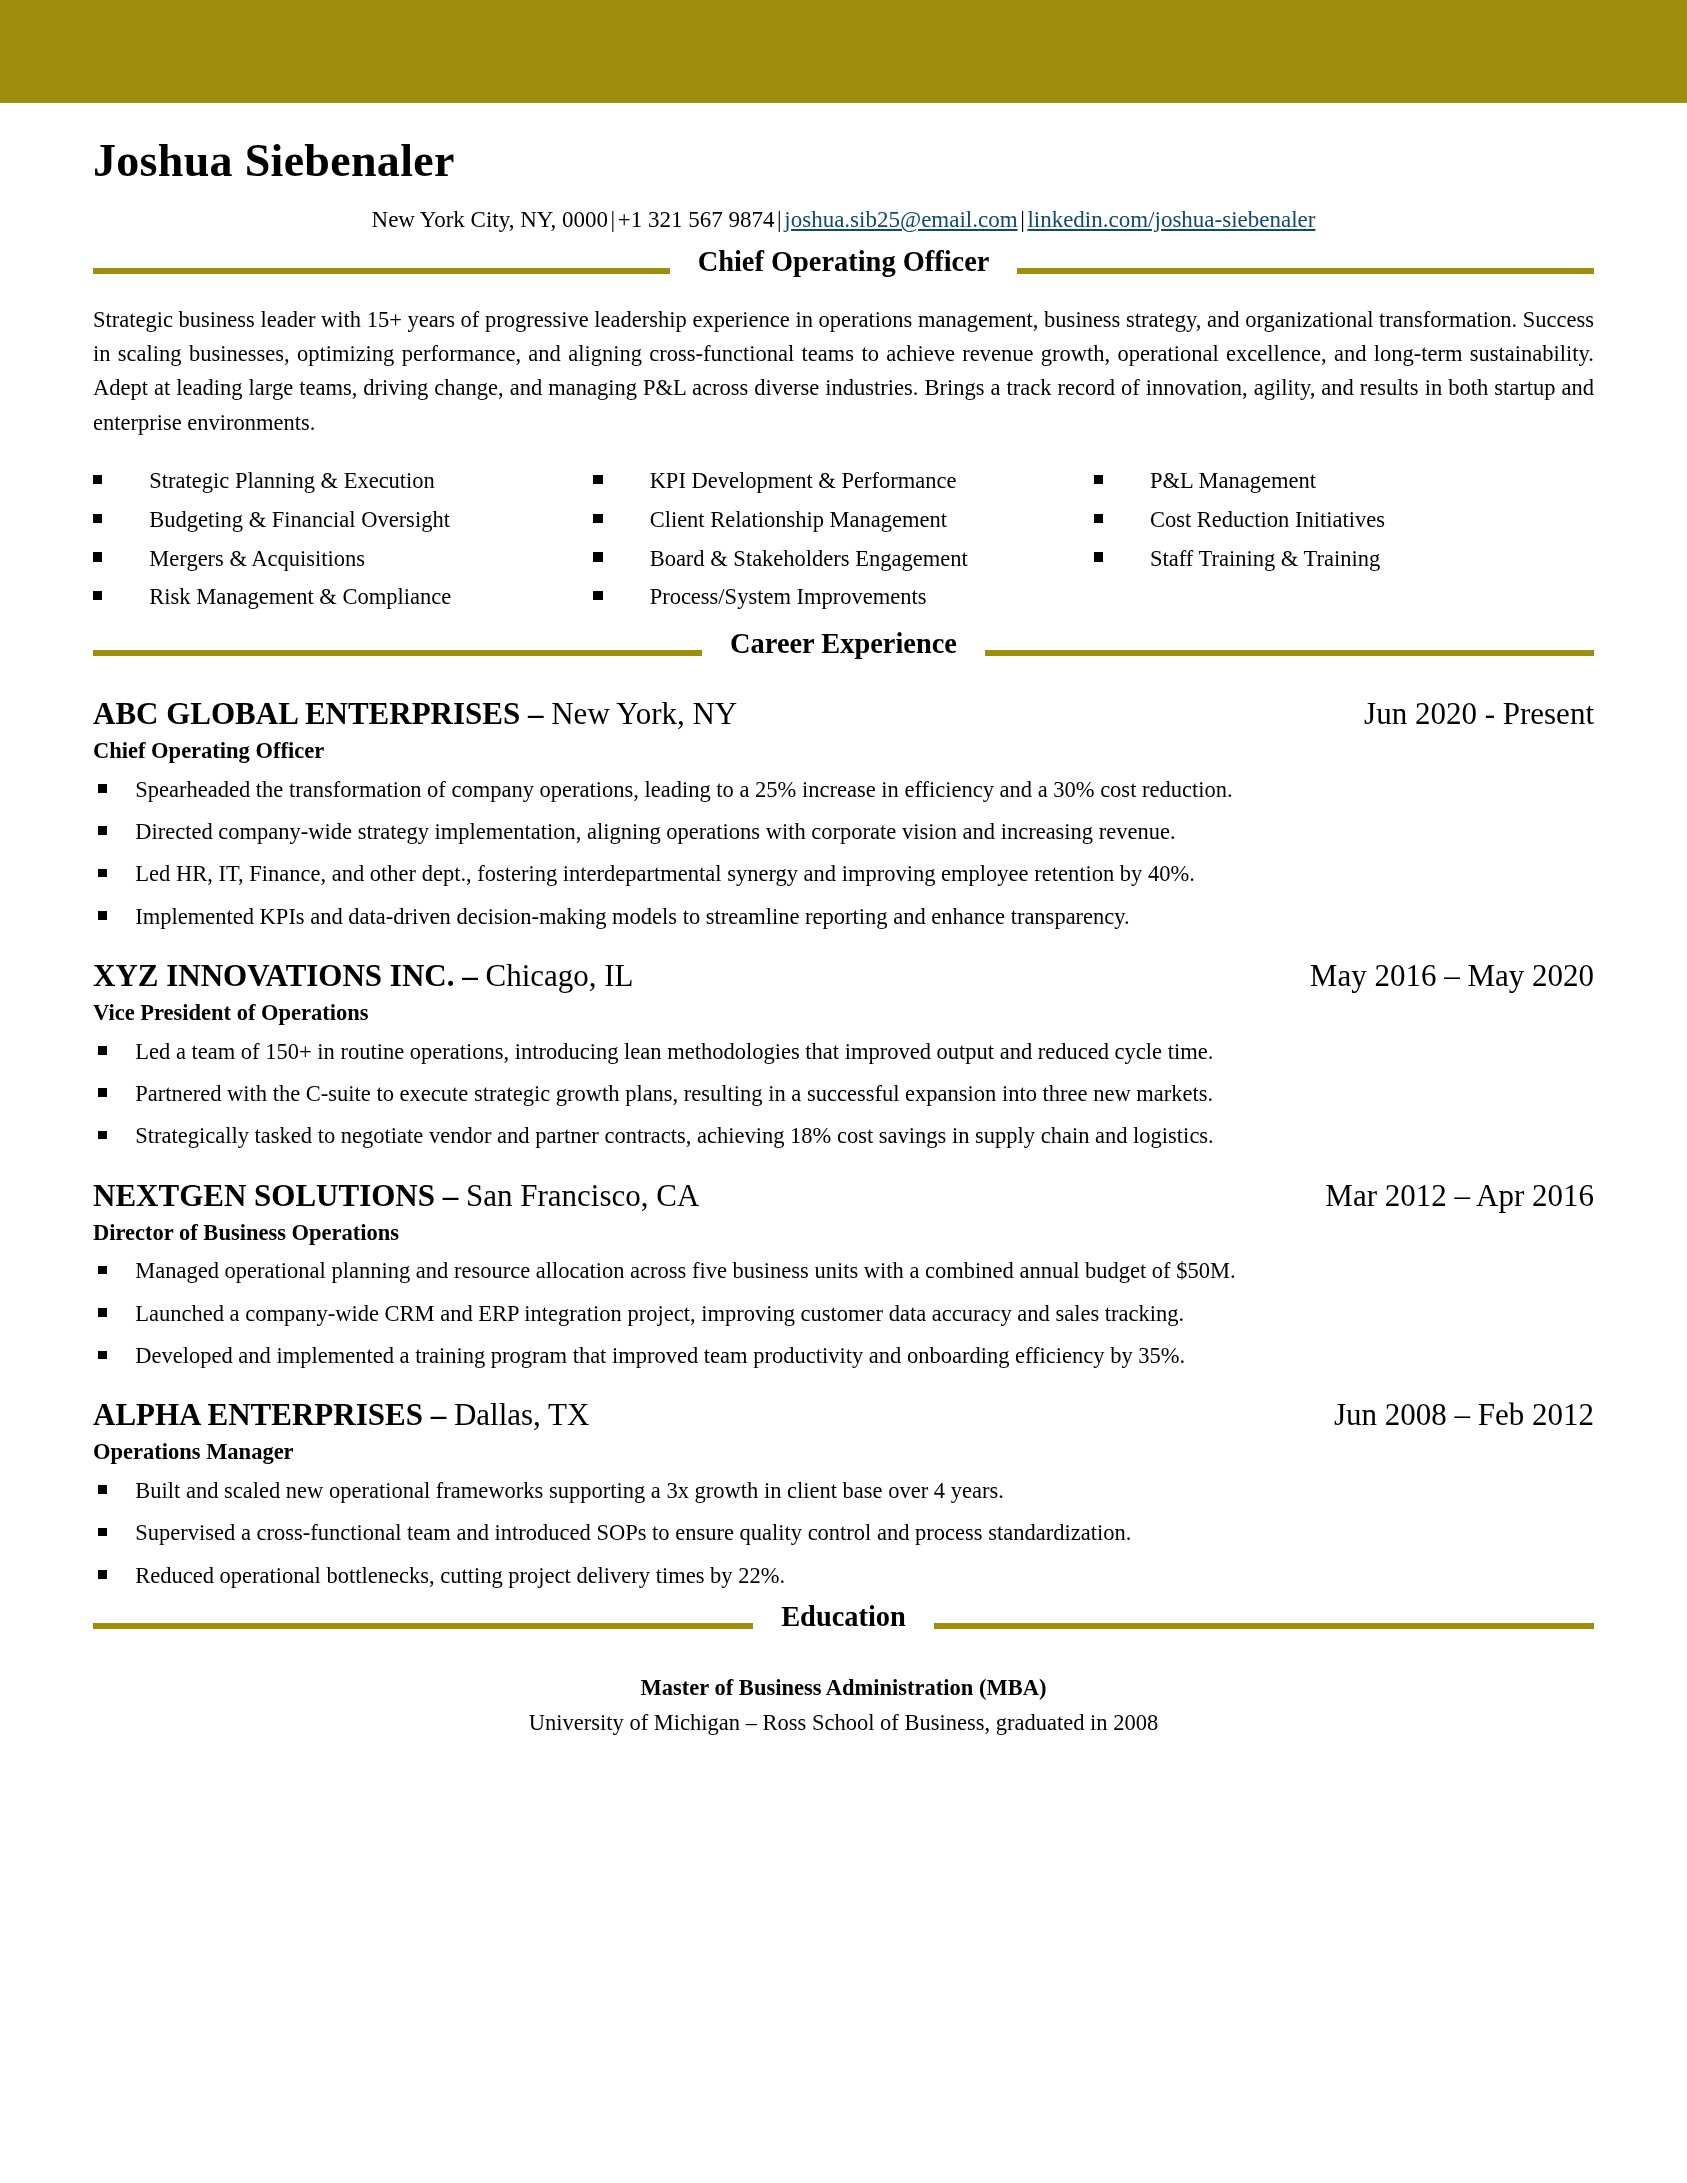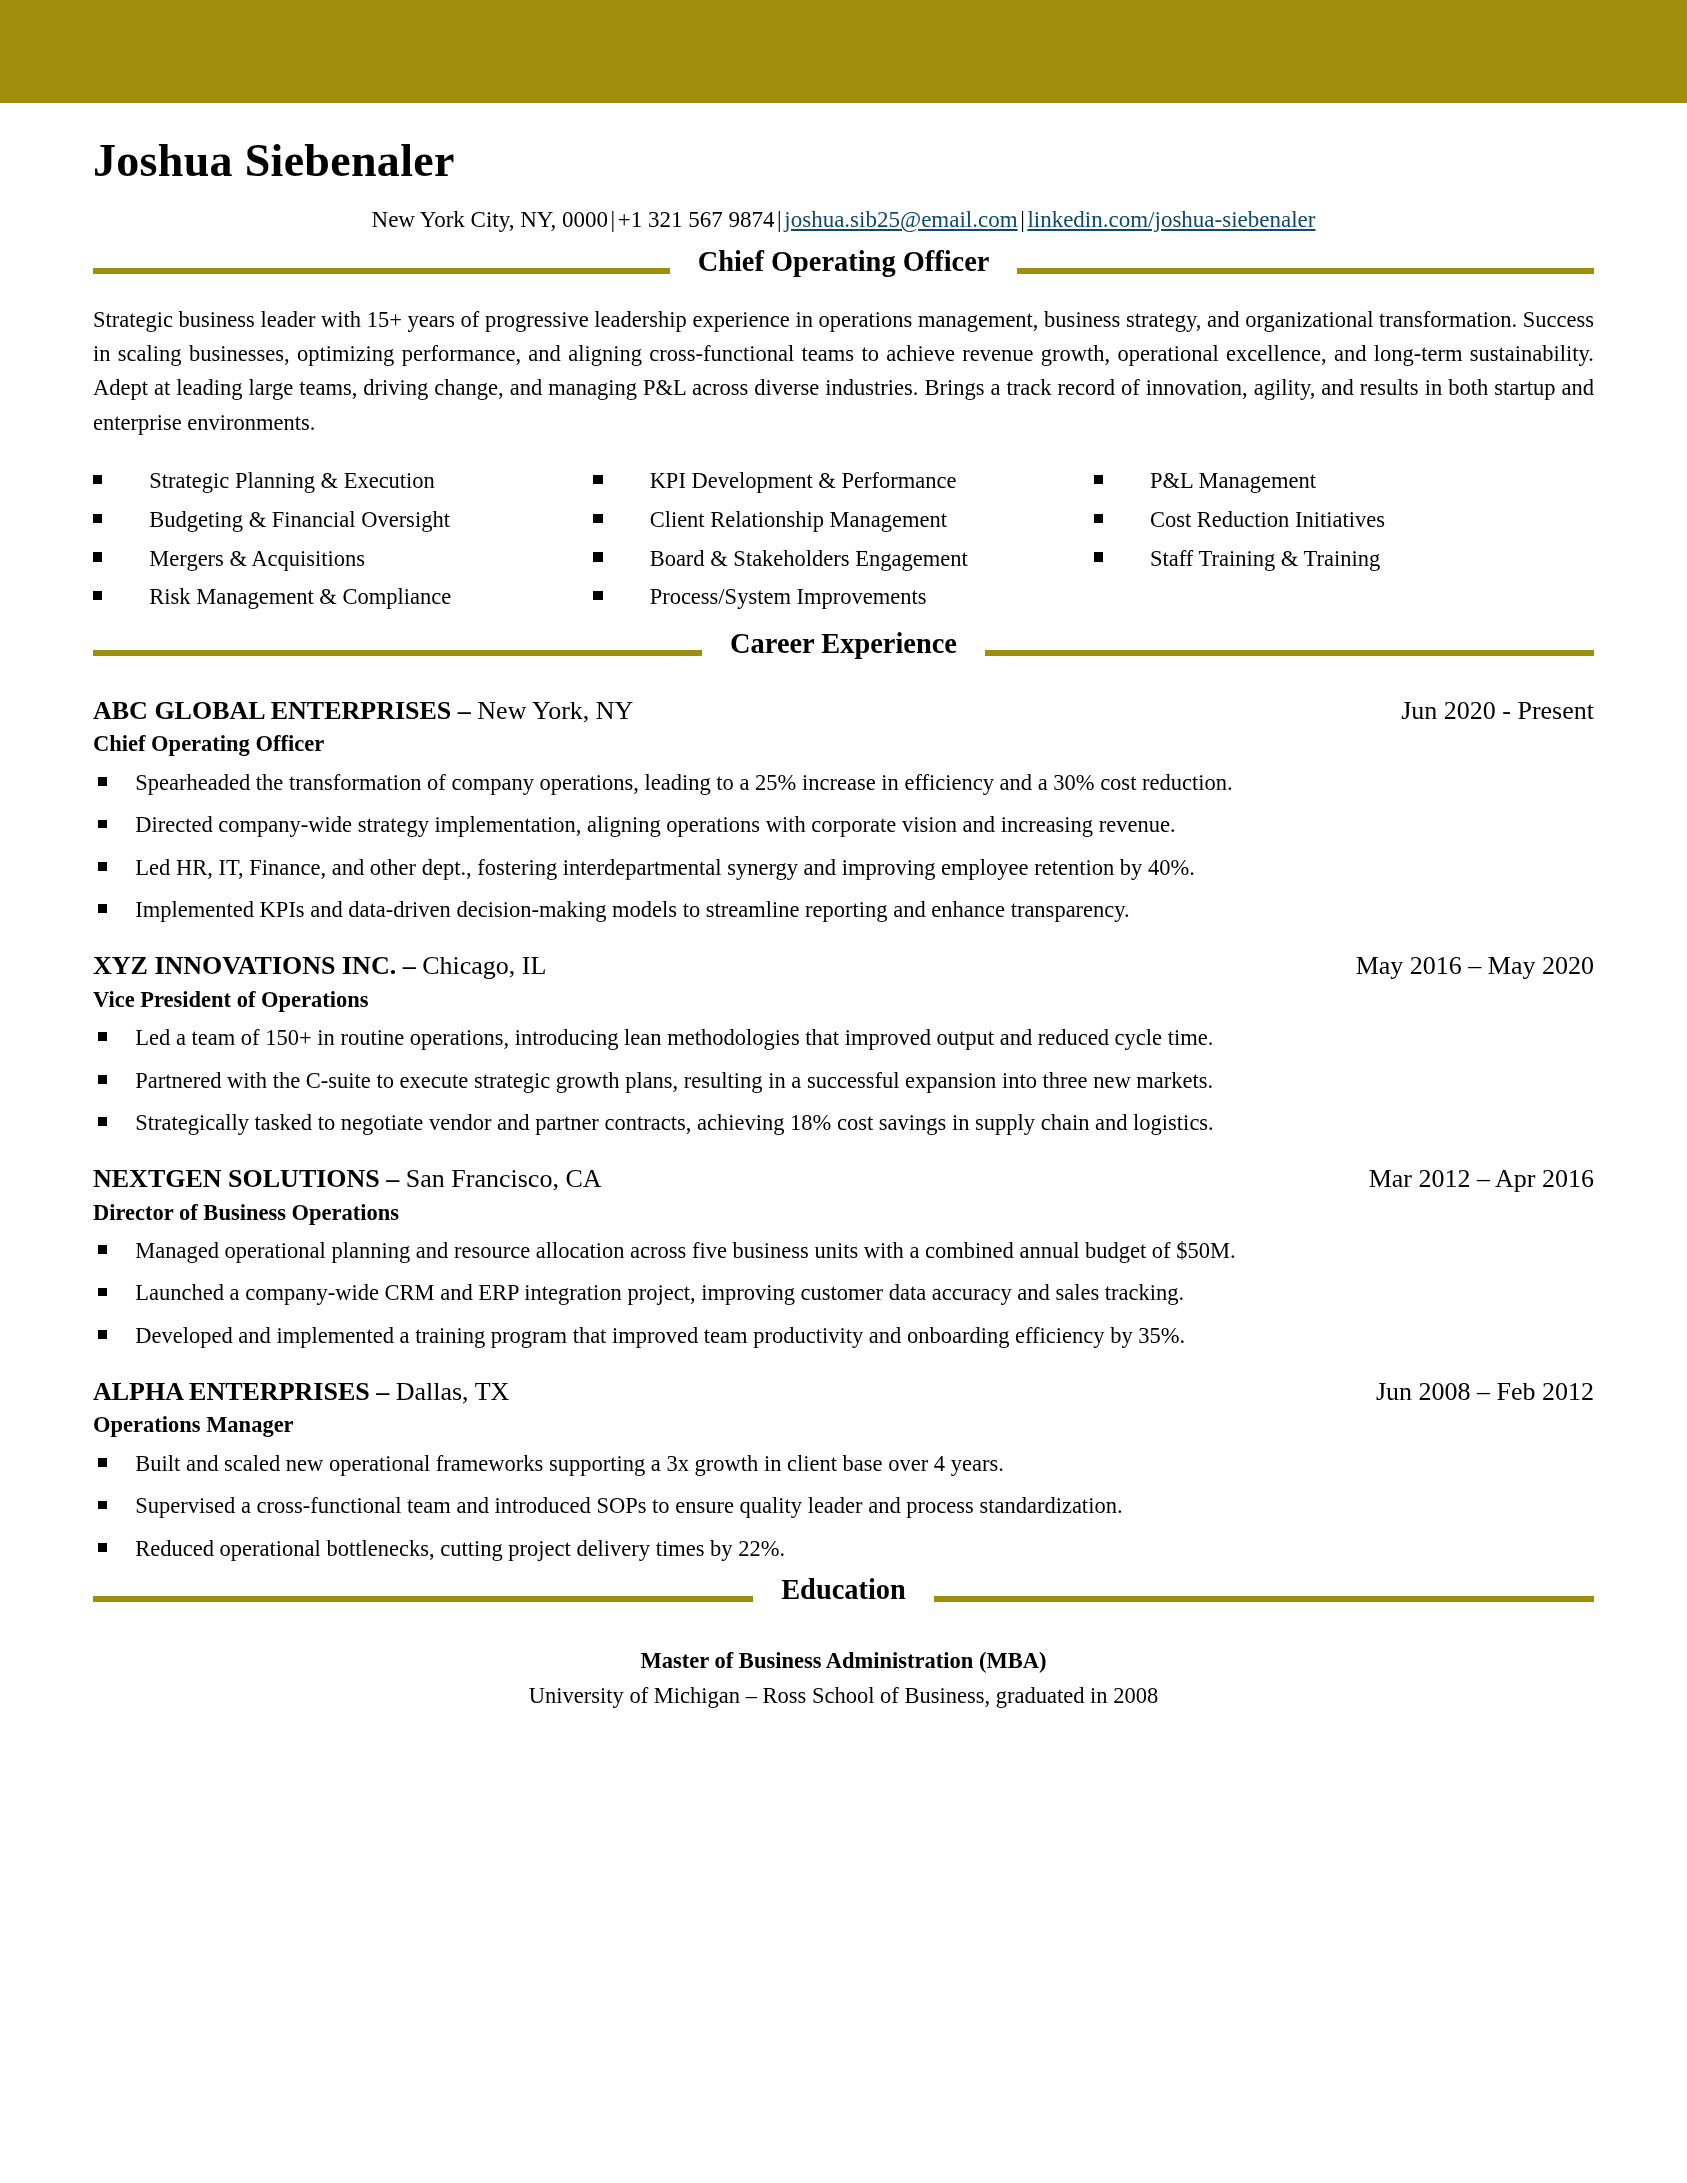--- a/index.html
+++ b/index.html
@@ -105,21 +105,21 @@
   }
   .skills .col2 .sq { margin-left: 0; }
 
   
   .job { margin-top: 24px; }
   .job:first-of-type { margin-top: 18.5px; }
   .job-head {
     display: flex;
     justify-content: space-between;
     align-items: baseline;
-    font-size: 26px;
+    font-size: 31px;
     line-height: 1.35;
     margin-top: 12px;
   }
   .job-company { font-weight: bold; }
   .job-company .loc { font-weight: normal; }
   .job-dates { white-space: nowrap; }
   .job-title {
     font-size: 22.5px;
     font-weight: bold;
     line-height: 1.35;
@@ -311,21 +311,21 @@
       <div class="job-dates">Jun 2008 – Feb 2012</div>
     </div>
     <div class="job-title">Operations Manager</div>
     <div class="bullets">
       <div class="bullet">
           <span class="sq"></span>
           <span>Built and scaled new operational frameworks supporting a 3x growth in client base over 4 years.</span>
         </div>
       <div class="bullet">
           <span class="sq"></span>
-          <span>Supervised a cross-functional team and introduced SOPs to ensure quality leader and process standardization.</span>
+          <span>Supervised a cross-functional team and introduced SOPs to ensure quality control and process standardization.</span>
         </div>
       <div class="bullet">
           <span class="sq"></span>
           <span>Reduced operational bottlenecks, cutting project delivery times by 22%.</span>
         </div>
     </div>
   </div>
 
   <div class="section-head">
     <div class="rule left"></div>

